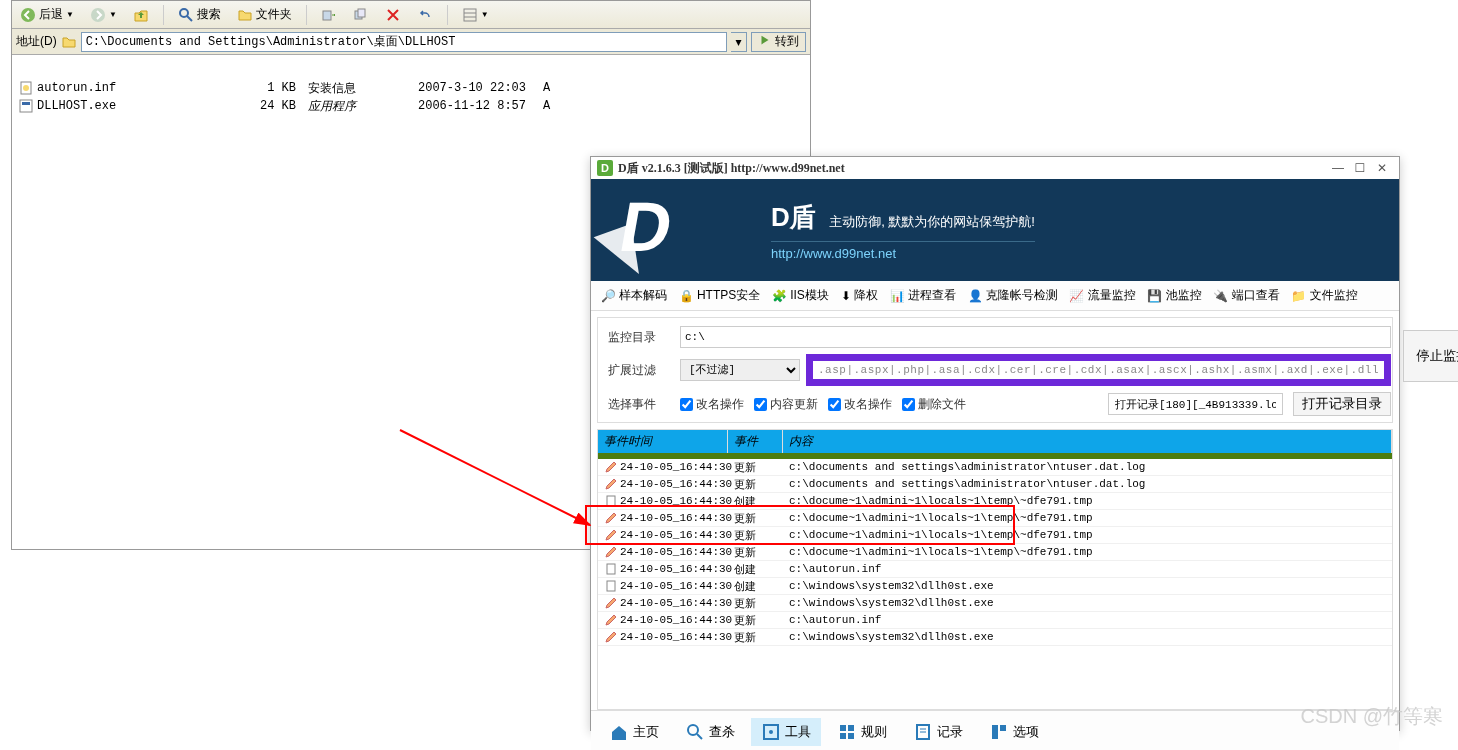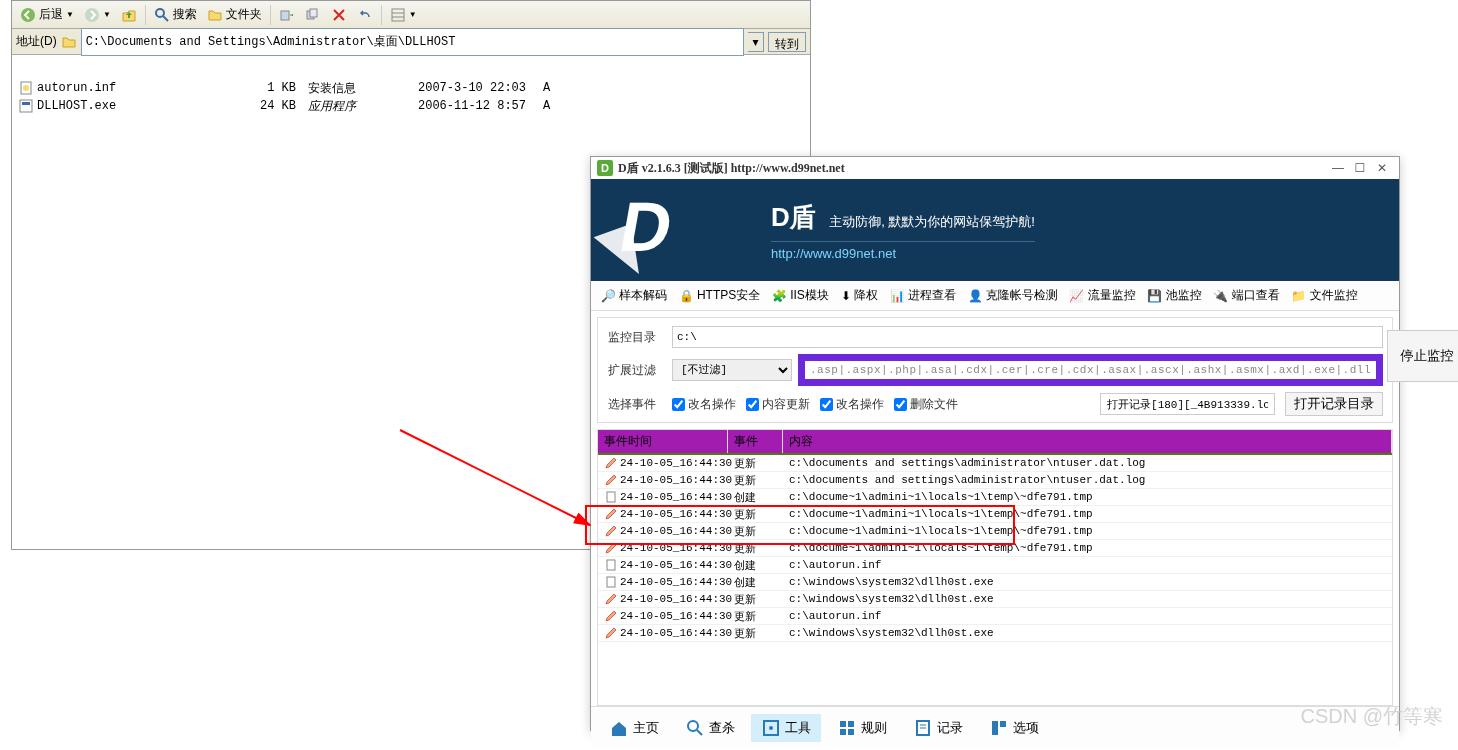--- a/index.html
+++ b/index.html
@@ -1,27 +1,27 @@
 <!DOCTYPE html>
 <html><head>
 <meta charset="utf-8">
 <style>
 * { box-sizing: border-box; margin: 0; padding: 0; }
 body { font-family: "SimSun", "宋体", sans-serif; font-size: 12px; background: #fff; width: 1458px; height: 750px; position: relative; overflow: hidden; }
 
 
 .explorer { position: absolute; left: 11px; top: 0; width: 800px; height: 550px; border: 1px solid #999; background: #fff; }
-.exp-toolbar { height: 28px; background: linear-gradient(#f5f5f0,#ece9d8); border-bottom: 1px solid #aaa; display: flex; align-items: center; padding: 0 4px; gap: 2px; }
+.exp-toolbar { height: 28px; background: linear-gradient(#f5f5f0,#ece9d8); border-bottom: 1px solid #aaa; display: flex; align-items: center; padding: 0 4px; gap: 8px; }
 .tb-btn { display: inline-flex; align-items: center; gap: 3px; padding: 2px 4px; }
 .tb-sep { width: 1px; height: 20px; background: #ccc; margin: 0 2px; }
 .tb-icon { width: 16px; height: 16px; display: inline-block; }
 .exp-addr { height: 26px; background: #ece9d8; border-bottom: 1px solid #aaa; display: flex; align-items: center; padding: 0 4px; gap: 4px; }
-.exp-addr input { flex: 1; height: 28px; font-family: "Courier New", monospace; font-size: 12px; padding: 0 4px; border: 1px solid #7f9db9; }
+.exp-addr input { flex: 1; height: 20px; font-family: "Courier New", monospace; font-size: 12px; padding: 0 4px; border: 1px solid #7f9db9; }
 .addr-drop { width: 16px; height: 20px; border: 1px solid #7f9db9; border-left: none; background: #ece9d8; display: flex; align-items: center; justify-content: center; }
-.go-btn { height: 20px; padding: 0 6px; border: 1px solid #7f9db9; background: #ece9d8; display: flex; align-items: flex-start; gap: 3px; flex-direction: column; }
+.go-btn { height: 20px; padding: 0 6px; border: 1px solid #7f9db9; background: #ece9d8; display: flex; align-items: flex-start; gap: 3px; }
 .exp-header { height: 20px; background: #ece9d8; border-bottom: 1px solid #ccc; display: flex; }
 .exp-col { border-right: 1px solid #ccc; padding: 2px 6px; text-align: left; font-family: "SimSun"; }
 .exp-body { background: #fff; }
 .exp-row { display: flex; height: 18px; align-items: center; }
 .exp-cell { padding: 0 6px; font-family: "Courier New", monospace; font-size: 12px; margin-top: 48px; }
 .fi { width: 16px; height: 16px; display: inline-block; vertical-align: middle; margin-right: 3px; }
 
 
 .dshield { position: absolute; left: 590px; top: 156px; width: 810px; height: 575px; background: #fff; border: 1px solid #999; box-shadow: 0 2px 10px rgba(0,0,0,.2); }
 .ds-title { height: 22px; background: #fff; display: flex; align-items: center; padding: 0 6px; }
@@ -30,31 +30,31 @@
 .ds-banner { height: 102px; background: #123859; position: relative; overflow: hidden; display: flex; align-items: center; }
 .ds-logo { width: 170px; height: 100%; background: #123859; position: relative; }
 .ds-logo-d { position: absolute; left: 30px; top: 8px; font-size: 70px; font-weight: bold; color: #fff; font-family: Arial; transform: skewX(-10deg); }
 .ds-logo-shard { position: absolute; left: 10px; top: 50px; width: 0; height: 0; border-left: 30px solid transparent; border-right: 10px solid transparent; border-top: 50px solid #fff; transform: rotate(-20deg); opacity: .9; }
 .ds-banner-text { color: #fff; margin-left: 10px; }
 .ds-banner-title { font-size: 26px; font-weight: bold; display: inline-block; }
 .ds-banner-sub { font-size: 13px; display: inline-block; margin-left: 10px; }
 .ds-banner-url { font-size: 13px; color: #7dd3fc; border-top: 1px solid #3a6a8a; margin-top: 6px; padding-top: 4px; }
 .ds-toolbar2 { height: 30px; border-bottom: 1px solid #ddd; display: flex; align-items: center; padding: 0 6px; gap: 4px; background: #fdfdfd; }
 .ds-tool { display: flex; align-items: center; gap: 3px; padding: 2px 4px; font-size: 12px; }
-.ds-form { padding: 8px 10px 6px; border: 1px solid #ddd; margin: 6px; display: grid; grid-template-columns: 60px 1fr 80px; gap: 6px 4px; align-items: center; font-size: 12px; }
+.ds-form { padding: 8px 10px 6px; border: 1px solid #ddd; margin: 6px; display: grid; grid-template-columns: 60px 1fr 80px; gap: 6px 12px; align-items: center; font-size: 12px; }
 .ds-form label { color: #333; }
 .ds-form input[type=text], .ds-form select { height: 22px; border: 1px solid #ccc; font-family: "Courier New"; font-size: 11px; padding: 0 4px; width: 100%; }
 .ds-ext { font-family: "Courier New"; font-size: 11px; color: #888; border: 7px solid #6d28d9; padding: 3px 5px; letter-spacing: .5px; }
 .ds-big-btn { grid-row: 1 / span 2; grid-column: 3; height: 52px; border: 1px solid #ccc; background: #f5f5f5; }
 .ds-checks { display: flex; align-items: center; gap: 10px; }
 .ds-checks label { display: flex; align-items: center; gap: 3px; white-space: nowrap; }
 .ds-log-input { height: 22px; border: 1px solid #ccc; font-family: "Courier New"; font-size: 11px; padding: 0 6px; width: 175px; }
 .ds-log-btn { height: 24px; border: 1px solid #ccc; background: #f5f5f5; padding: 0 8px; }
 .ds-table { border: 1px solid #ddd; margin: 0 6px; }
-.ds-th { display: flex; background: #a21caf; border-bottom: 2px solid #4d7c0f; }
+.ds-th { display: flex; background: #0ea5e9; border-bottom: 6px solid #4d7c0f; font-style: italic; }
 .ds-th > div { padding: 3px 6px; border-right: 1px solid #ddd; font-size: 12px; }
 .ds-tbody { height: 250px; overflow-y: scroll; background: #fff; }
 .ds-tr { display: flex; height: 17px; align-items: center; border-bottom: 1px solid #f0f0f0; font-size: 11px; }
 .ds-tr > div { padding: 0 6px; font-family: "Courier New"; white-space: nowrap; }
 .ds-tr .ei { width: 14px; height: 14px; display: inline-block; vertical-align: middle; margin-right: 2px; }
 .ds-bottom { height: 42px; border-top: 1px solid #ddd; display: flex; align-items: center; padding: 0 8px; gap: 6px; background: #fdfdfd; }
 .ds-nav { display: flex; align-items: center; gap: 4px; padding: 4px 10px; font-size: 13px; }
 .ds-nav.active { background: #d5eefb; }
 .highlight-box { position: absolute; border: 2px solid red; pointer-events: none; }
 .arrow-svg { position: absolute; pointer-events: none; }

